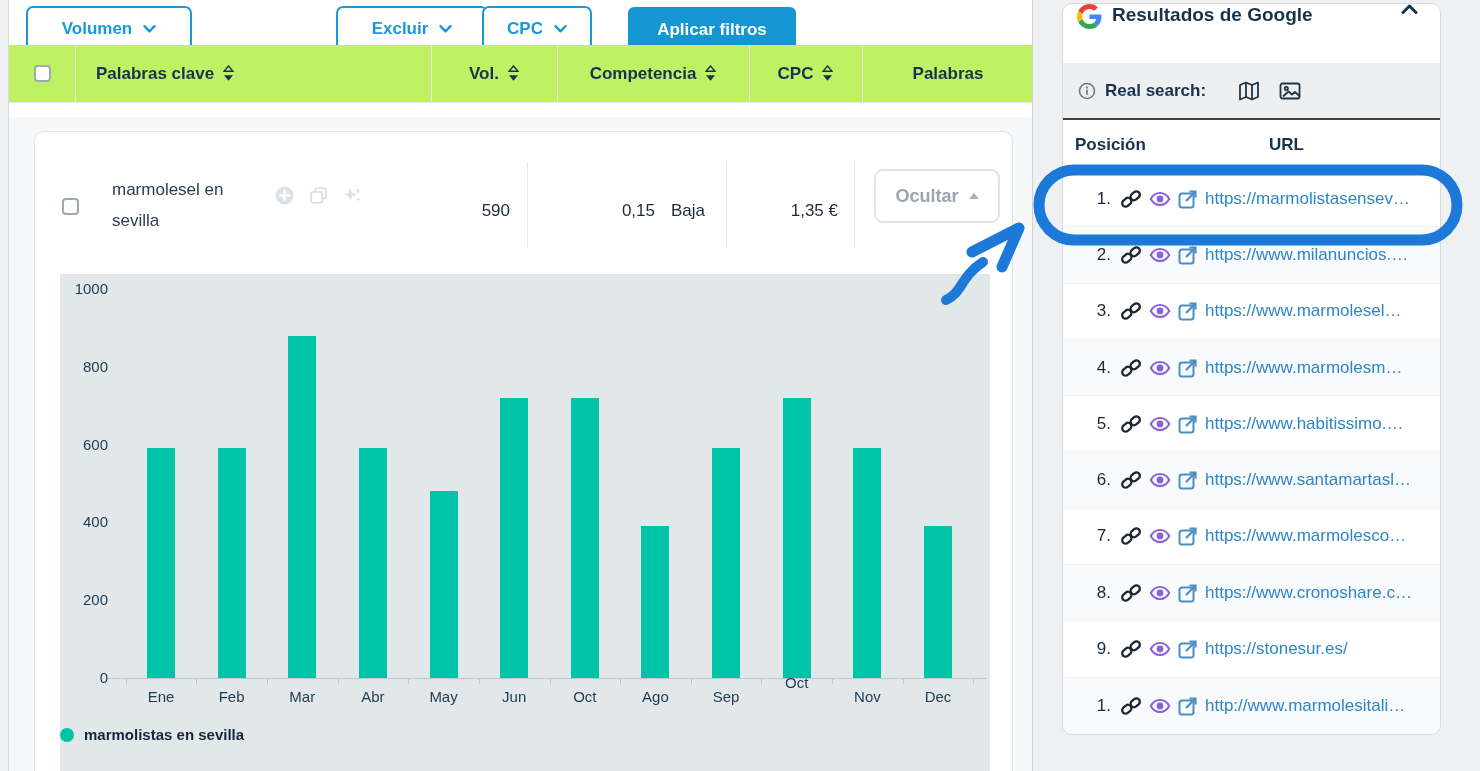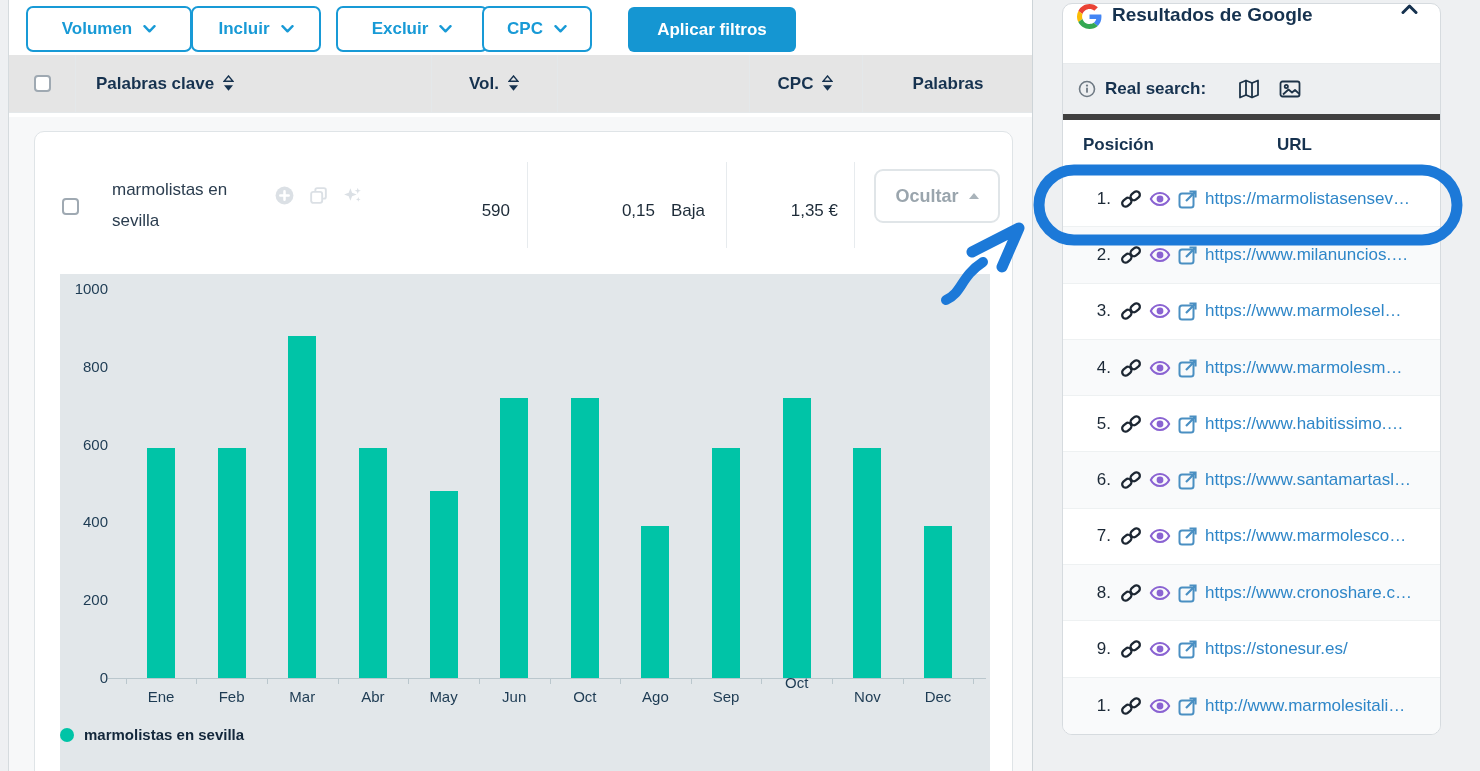--- a/index.html
+++ b/index.html
@@ -9,21 +9,21 @@
   
   .left-panel{position:absolute;left:8px;top:0;width:1025px;height:771px;background:#fff;
     border-left:1px solid #d5dbde;border-right:1px solid #cdd4d8}
   .filter-bar{position:absolute;left:0;top:0;width:100%;height:59px;background:#fff;border-bottom:1px solid #e4e8ea}
   .fbtn{position:absolute;top:6px;height:46px;border:2px solid #189ad6;border-radius:7px;background:#fff;
     color:#189ad6;font-weight:bold;font-size:17px;display:flex;align-items:center;justify-content:center;gap:11px;cursor:pointer;
     font-family:"Liberation Sans",sans-serif}
   .apply-btn{position:absolute;left:619px;top:7px;width:168px;height:45px;background:#1596d2;border:none;border-radius:6px;
     color:#fff;font-weight:bold;font-size:17px;cursor:pointer;font-family:"Liberation Sans",sans-serif}
 
-  .thead{position:absolute;left:0;top:55px;width:100%;height:58px;background:#e5e5e5;border-bottom:1px solid #e4e8ea}
+  .thead{position:absolute;left:0;top:45px;width:100%;height:58px;background:#bef264;border-bottom:1px solid #e4e8ea}
   .thead .cell{position:absolute;top:0;height:100%;display:flex;align-items:center;justify-content:center;
     font-weight:bold;font-size:17px;color:#16324f;gap:9px;cursor:pointer}
   .vline{position:absolute;top:0;bottom:0;width:1px;background:#e4e8ea}
   .checkbox{width:17px;height:17px;border:2px solid #9fa9b2;border-radius:4px;background:#fff;display:inline-block;cursor:pointer}
 
   .content{position:absolute;left:0;top:117px;right:0;bottom:0;background:#f7f8f9;overflow:hidden}
   .kcard{position:absolute;left:25px;top:14px;width:979px;height:700px;background:#fff;border:1px solid #dfe4e7;border-radius:10px}
   .kcard .row-check{position:absolute;left:27px;top:66px}
   .kw{position:absolute;left:77px;top:42px;font-size:17px;color:#2b3d4f;line-height:31px}
   .kicon{position:absolute;top:53px;width:21px;height:21px}
@@ -42,24 +42,24 @@
   .bar{position:absolute}
   .xlabel{position:absolute;font-size:15px;color:#1d3b53;width:70px;text-align:center}
   .legend{position:absolute;left:0;right:0;top:452px;display:flex;align-items:center;justify-content:flex-start;gap:10px}
   .legend-dot{width:14px;height:14px;border-radius:50%}
   .legend-text{font-size:15px;font-weight:bold;color:#13273b}
 
   
   .gcard{position:absolute;left:1062px;top:3px;width:379px;height:732px;background:#fff;border:1px solid #d6dbdf;border-radius:10px;overflow:hidden}
   .ghead{height:60px;display:flex;padding:0 22px 0 14px;border-bottom:1px solid #e8ebed;gap:10px}
   .ghead .title{font-size:19px;font-weight:bold;color:#16324f;flex:1}
-  .gband{height:56px;background:#edeff1;display:flex;align-items:center;padding-left:15px;gap:9px;border-bottom:6px solid #404040}
+  .gband{height:56px;background:#edeff1;display:flex;align-items:center;padding-left:15px;gap:9px;border-bottom:2px solid #404040}
   .gband .rs-label{font-size:17px;font-weight:bold;color:#16324f;margin-right:22px}
   .gband .bicon{display:inline-flex;margin-right:8px;cursor:pointer}
-  .gsub{height:51px;display:flex;align-items:center;padding-left:20px;border-bottom:1px solid #e8ebed;font-weight:bold;font-size:17px;color:#16324f}
+  .gsub{height:51px;display:flex;align-items:center;padding-left:12px;border-bottom:1px solid #e8ebed;font-weight:bold;font-size:17px;color:#16324f}
   .gsub .ph{width:194px}
   .g-row{height:56.3px;display:flex;align-items:center;padding-left:20px;border-bottom:1px solid #eef1f2;gap:7px}
   .g-row:last-child{border-bottom:none}
   .g-row.even{background:#f9fafb}
   .g-row .pos{width:28px;text-align:right;font-size:17px;color:#1b2836;margin-right:2px;flex:none}
   .g-row .ric{display:inline-flex;cursor:pointer;flex:none}
   .g-row .url{font-size:17px;color:#2e86c8;white-space:nowrap;overflow:hidden;cursor:pointer}
 
   .annotation{position:absolute;left:0;top:0;width:1480px;height:771px;pointer-events:none;z-index:50}
   .collapse-btn{display:inline-flex;cursor:pointer}
@@ -141,26 +141,20 @@
 
   <div class="left-panel">
 
     <div class="filter-bar">
       <button class="fbtn" style="left:17px;width:166px">
         <span>Volumen</span>
         <svg width="13" height="8">
             <use href="#icon-chev-down"></use>
           </svg>
       </button>
-      <button class="fbtn" style="left:182px;width:130px">
-        <span>Incluir</span>
-        <svg width="13" height="8">
-            <use href="#icon-chev-down"></use>
-          </svg>
-      </button>
       <button class="fbtn" style="left:327px;width:152px">
         <span>Excluir</span>
         <svg width="13" height="8">
             <use href="#icon-chev-down"></use>
           </svg>
       </button>
       <button class="fbtn" style="left:473px;width:110px">
         <span>CPC</span>
         <svg width="13" height="8">
             <use href="#icon-chev-down"></use>
@@ -178,20 +172,26 @@
         <svg width="11" height="17">
             <use href="#icon-sort"></use>
           </svg>
       </div>
       <div class="cell" style="left:422px;width:126px">
         <span>Vol.</span>
         <svg width="11" height="17">
             <use href="#icon-sort"></use>
           </svg>
       </div>
+      <div class="cell" style="left:548px;width:192px">
+        <span>Competencia</span>
+        <svg width="11" height="17">
+            <use href="#icon-sort"></use>
+          </svg>
+      </div>
       <div class="cell" style="left:740px;width:113px">
         <span>CPC</span>
         <svg width="11" height="17">
             <use href="#icon-sort"></use>
           </svg>
       </div>
       <div class="cell" style="left:853px;width:172px">
         <span>Palabras</span>
       </div>
       <div class="vline" style="left:66px"></div>
@@ -200,21 +200,21 @@
       <div class="vline" style="left:740px"></div>
       <div class="vline" style="left:853px"></div>
     </div>
 
     <div class="content">
       <div class="kcard">
 
         <span class="checkbox row-check"></span>
 
         <div class="kw">
-          <div>marmolistas en</div>
+          <div>marmolesel en</div>
           <div>sevilla</div>
         </div>
 
         <svg class="kicon" style="left:239px">
             <use href="#icon-plus-circle"></use>
           </svg>
         <svg class="kicon" style="left:273px">
             <use href="#icon-copy"></use>
           </svg>
         <svg class="kicon" style="left:307px">

